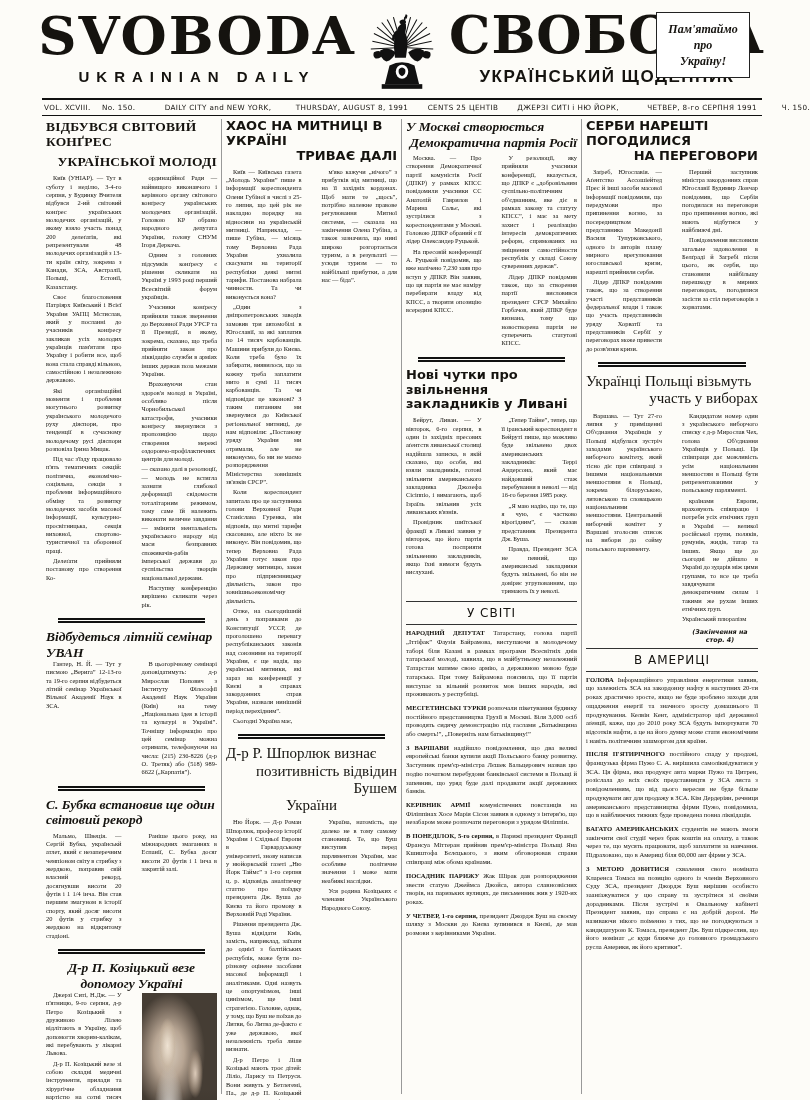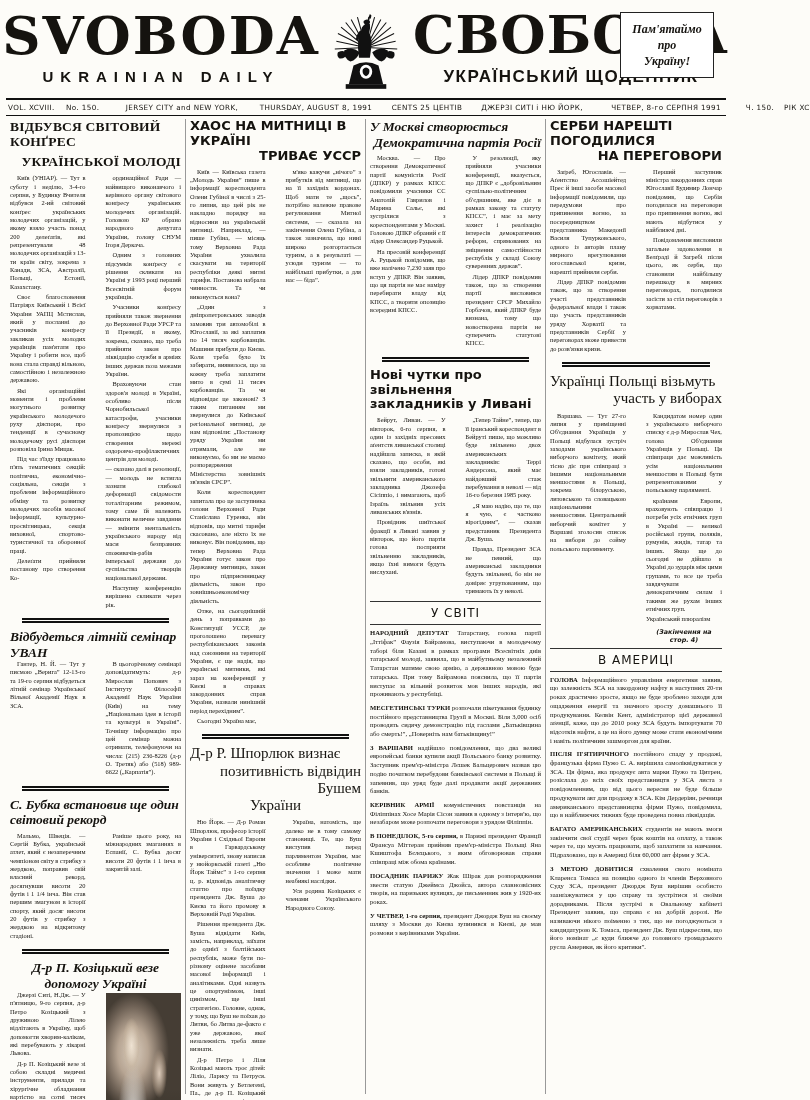--- a/index.html
+++ b/index.html
@@ -4,21 +4,21 @@
 <style>
   html,body{margin:0;padding:0;}
   body{
     width:810px;height:1100px;
     background:#fdfcf8;
     font-family:"Liberation Serif", serif;
     color:#15130f;
     overflow:hidden;
     position:relative;
   }
-  .page{width:732px;height:1100px;position:relative;box-sizing:border-box;padding:4px 6px 0 6px;}
+  .page{width:732px;height:1100px;position:relative;box-sizing:border-box;padding:4px 6px 0 6px;margin-left:36px;}
 
   
   .masthead{display:flex;align-items:flex-start;justify-content:center;height:88px;position:relative;padding-top:4px;}
   .mast-left{flex:0 0 330px;text-align:center;}
   .mast-right{flex:0 0 330px;text-align:center;}
   .mast-mid{flex:0 0 80px;display:flex;align-items:flex-start;justify-content:center;padding-top:2px;}
   .mast-title{
     font-family:"DejaVu Serif", serif;
     font-weight:bold;
     font-size:53px;
@@ -216,21 +216,21 @@
       <div>Пам'ятаймо</div>
       <div>про</div>
       <div>Україну!</div>
     </div>
   </div>
 
   <div class="rule-thick"></div>
   <div class="folio">
     <span class="f1">VOL. XCVIII.</span>
     <span class="f2">No. 150.</span>
-    <span class="f3">JERSEY CITY and NEW YORK,</span>
+    <span class="f3">DAILY CITY and NEW YORK,</span>
     <span class="f4">THURSDAY, AUGUST 8, 1991</span>
     <span class="f5">CENTS  25  ЦЕНТІВ</span>
     <span class="f6">ДЖЕРЗІ СИТІ і НЮ ЙОРК,</span>
     <span class="f7">ЧЕТВЕР, 8-го СЕРПНЯ 1991</span>
     <span class="f8">Ч. 150.</span>
     <span class="f9">РІК XCVIII.</span>
   </div>
   <div class="rule-thin"></div>
 
   <div class="content">
@@ -297,21 +297,21 @@
           <div class="photo-cap">Д-р Петро Козіцький з дружиною Лілею.</div>
           <p class="body">ребування в Україні д-р П. Козіцький разом зі своїми колеґами проведе десятки операцій, після чого всі свої інструменти і прилади залишить у Львові.</p>
           <p class="body">Д-р Петро, син Володимира і Анни Козіцьких, народився в Німеччині. Початкову освіту здобув у Йонкерсі, Н.Й., потім вчився в Нюйоркському університеті, медичні студії здобув у Чикаґо, а спеціялізацію з ортопедії — у Лізі клініці в Бостоні. Він був членом Спілки Української Молоді, вихованком, виступав у танцювальнім гуртку (теперішня „Чайка”), займався спортом.</p>
         </div>
       </div>
     </div>
 
     <div class="col w2">
       <div class="hl-wrap">
         <div class="hl-sans">ХАОС НА МИТНИЦІ В УКРАЇНІ</div>
-        <div class="hl-sans l2" style="text-align:right">ТРИВАЄ УССР</div>
+        <div class="hl-sans l2" style="text-align:right">ТРИВАЄ ДАЛІ</div>
       </div>
       <div class="sub-blk">
         <div class="sc">
           <p class="body">Київ — Київська газета „Молодь України” пише в інформації кореспондента Олени Губіної в числі з 25-го липня, що цей рік не накладно порядку на відносини на українській митниці. Наприклад, — пише Губіна, — місяць тому Верховна Рада України ухвалила скасувати на території республіки деякі митні тарифи. Постанова набрала чинности. Та чи виконується вона?</p>
           <p class="body">„Один з дніпропетровських заводів замовив три автомобілі в Югославії, за які заплатив по 14 тисяч карбованців. Машини прибули до Києва. Коли треба було їх забирати, виявилося, що за кожну треба заплатити мито в сумі 11 тисяч карбованців. Та чи відповідає це законові? З таким питанням ми звернулися до Київської регіональної митниці, де нам відповіли: „Постанову уряду України ми отримали, але не виконуємо, бо ми не маємо розпорядження Міністерства зовнішніх зв'язків СРСР”.</p>
           <p class="body">Коли кореспондент запитала про це заступника голови Верховної Ради Станіслава Гуренка, він відповів, що митні тарифи скасовано, але ніхто їх не виконує. Він повідомив, що тепер Верховна Рада України готує закон про Державну митницю, закон про підприємницьку діяльність, закон про зовнішньоекономічну діяльність.</p>
           <p class="body">Отже, на сьогоднішній день з поправками до Конституції УССР, де проголошено перевагу республіканських законів над союзними на території України, є ще надія, що українські митники, які зараз на конференції у Києві в справах закордонних справ України, назвали нинішній період перехідним”.</p>
           <p class="body">Сьогодні Україна має,</p>
         </div>
         <div class="sc">

